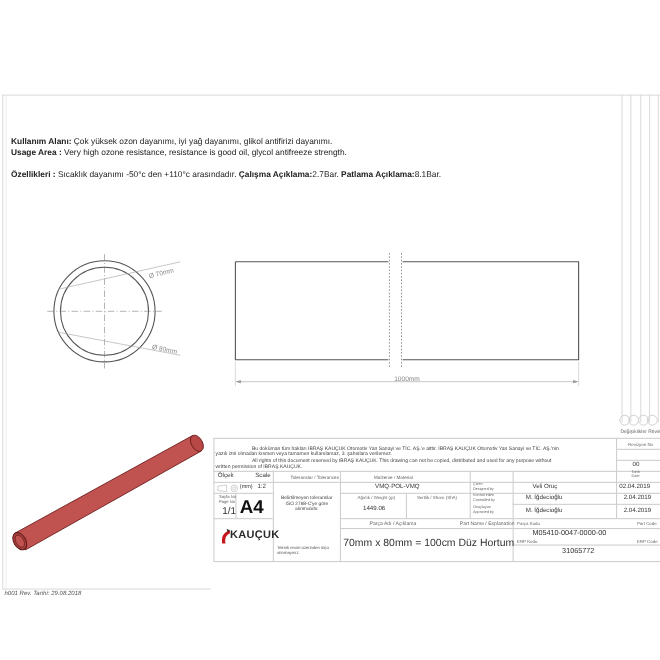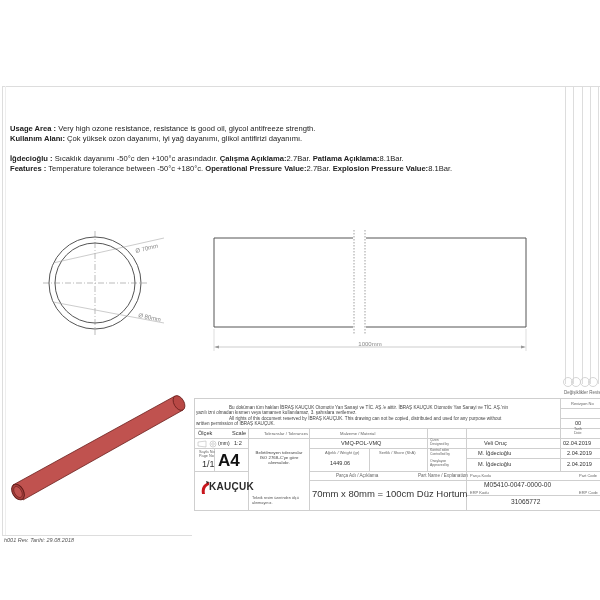--- a/index.html
+++ b/index.html
@@ -41,25 +41,24 @@
 <div class="abs revline" style="left:590px"></div>
 <div class="abs revline" style="left:598px"></div>
 <svg class="abs" style="left:562px;top:376px" width="38" height="12">
   <circle cx="6" cy="6" r="4.5" fill="none" stroke="#ccc" stroke-width="0.8"></circle>
   <circle cx="14" cy="6" r="4.5" fill="none" stroke="#ccc" stroke-width="0.8"></circle>
   <circle cx="23" cy="6" r="4.5" fill="none" stroke="#ccc" stroke-width="0.8"></circle>
   <circle cx="31" cy="6" r="4.5" fill="none" stroke="#ccc" stroke-width="0.8"></circle>
 </svg>
 
 <div class="abs notes">
+  <div><b>Kullanım Alanı:</b><span> Çok yüksek ozon dayanımı, iyi yağ dayanımı, glikol antifirizi dayanımı.</span></div>
   <div><b>Usage Area :</b><span> Very high ozone resistance, resistance is good oil, glycol antifreeze strength.</span></div>
-  <div><b>Kullanım Alanı:</b><span> Çok yüksek ozon dayanımı, iyi yağ dayanımı, glikol antifirizi dayanımı.</span></div>
   <div class="gap"></div>
-  <div><b>İğdecioğlu :</b><span> Sıcaklık dayanımı -50°c den +100°c  arasındadır. </span><b>Çalışma Açıklama:</b><span>2.7Bar.  </span><b>Patlama Açıklama:</b><span>8.1Bar.</span></div>
-  <div><b>Features :</b><span> Temperature tolerance between -50°c +180°c. </span><b>Operational Pressure Value:</b><span>2.7Bar.  </span><b>Explosion Pressure Value:</b><span>8.1Bar.</span></div>
+  <div><b>Özellikleri :</b><span> Sıcaklık dayanımı -50°c den +110°c  arasındadır. </span><b>Çalışma Açıklama:</b><span>2.7Bar.  </span><b>Patlama Açıklama:</b><span>8.1Bar.</span></div>
 </div>
 
 <svg class="abs" style="left:40px;top:225px" width="145" height="120">
   <circle cx="55" cy="58" r="46" fill="none" stroke="#555" stroke-width="1"></circle>
   <circle cx="55" cy="58" r="40" fill="none" stroke="#555" stroke-width="1"></circle>
   <line x1="55" y1="6" x2="55" y2="110" stroke="#777" stroke-width="0.5" stroke-dasharray="6,2,1,2"></line>
   <line x1="3" y1="58" x2="107" y2="58" stroke="#777" stroke-width="0.5" stroke-dasharray="6,2,1,2"></line>
   <line x1="13" y1="38" x2="124" y2="13" stroke="#aaa" stroke-width="0.6"></line>
   <line x1="13" y1="77" x2="124" y2="98" stroke="#aaa" stroke-width="0.6"></line>
   <text x="96" y="28" font-size="6" fill="#888" transform="rotate(-14 96 28)" font-family="Liberation Sans, sans-serif">Ø 70mm</text>

